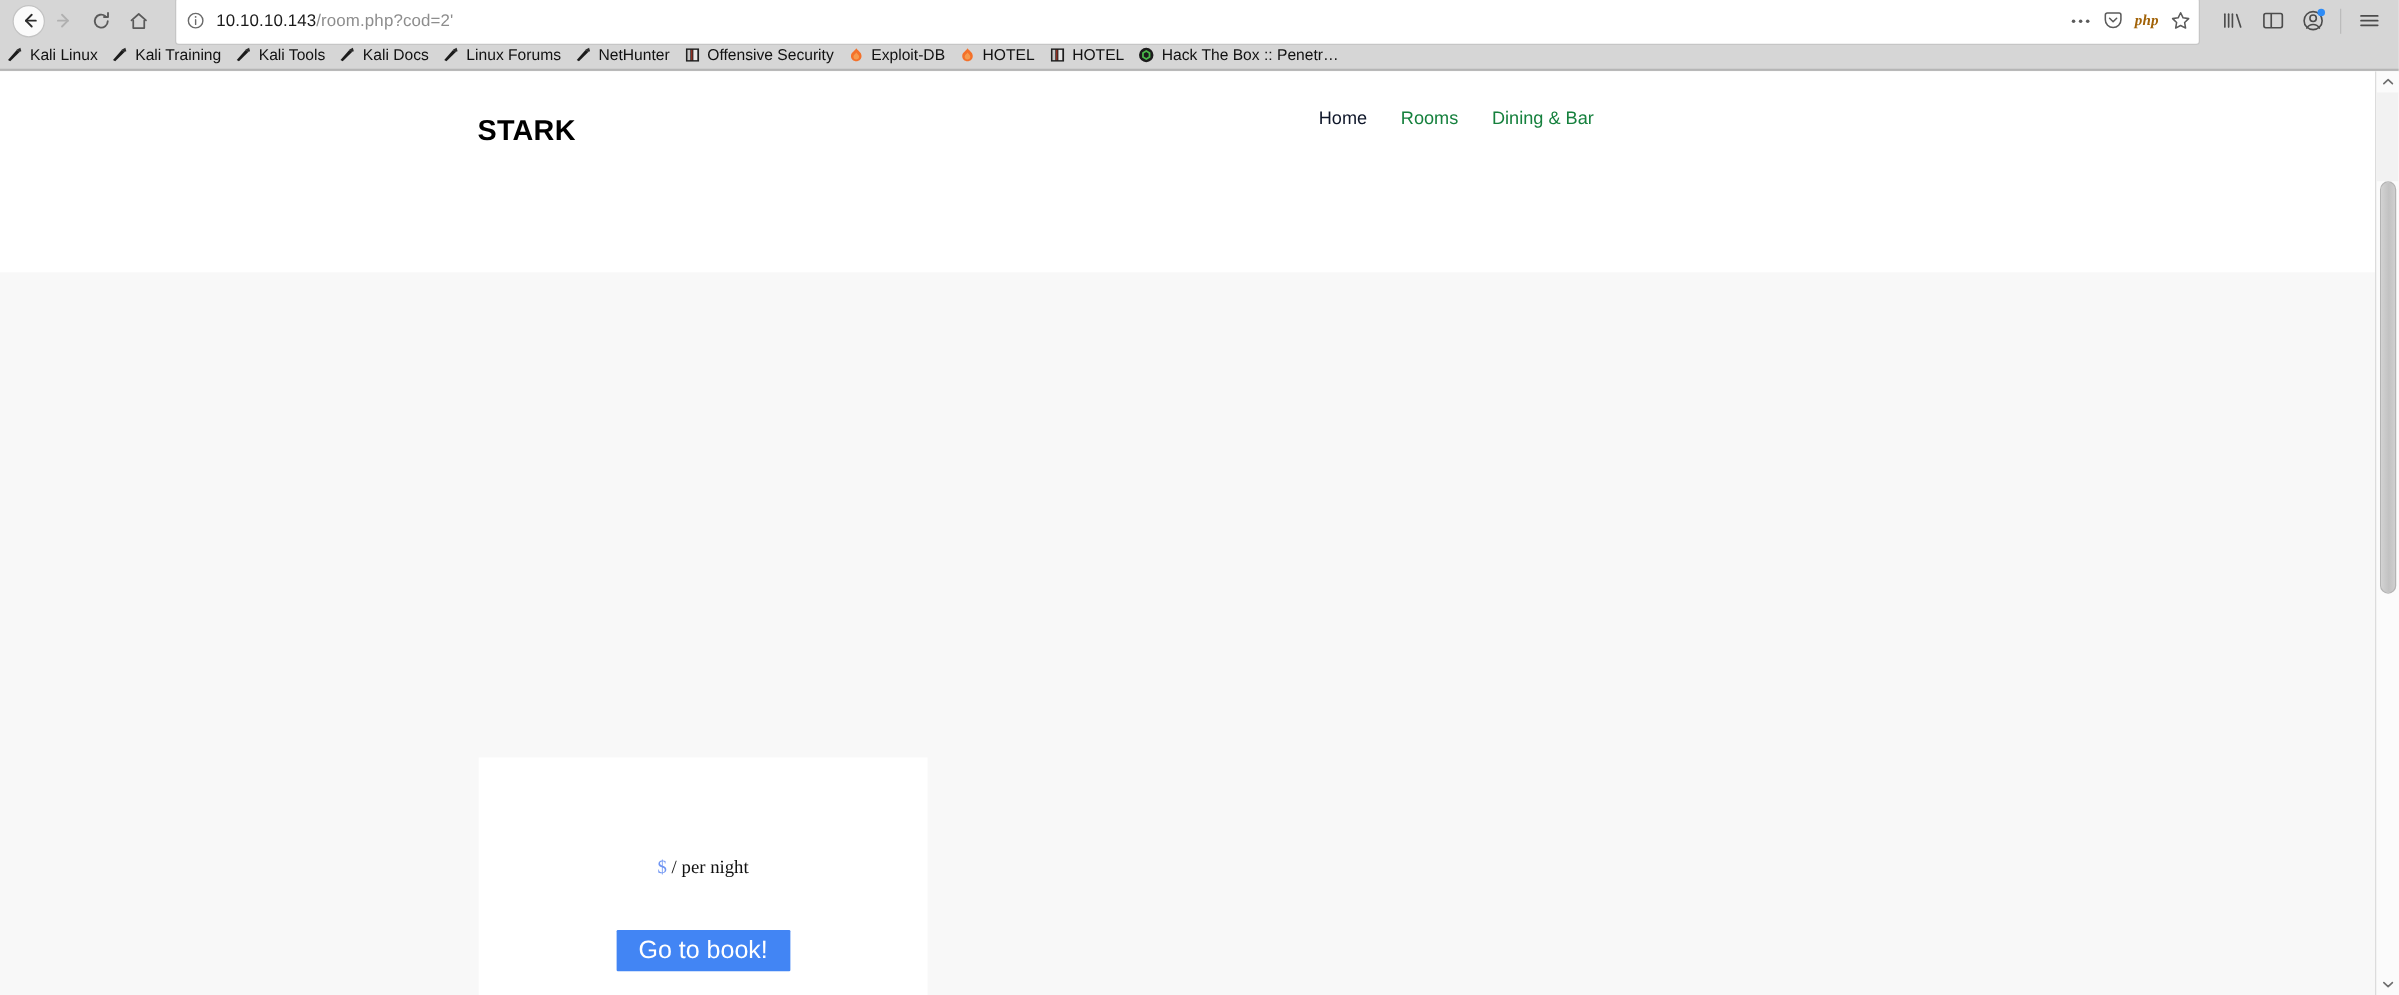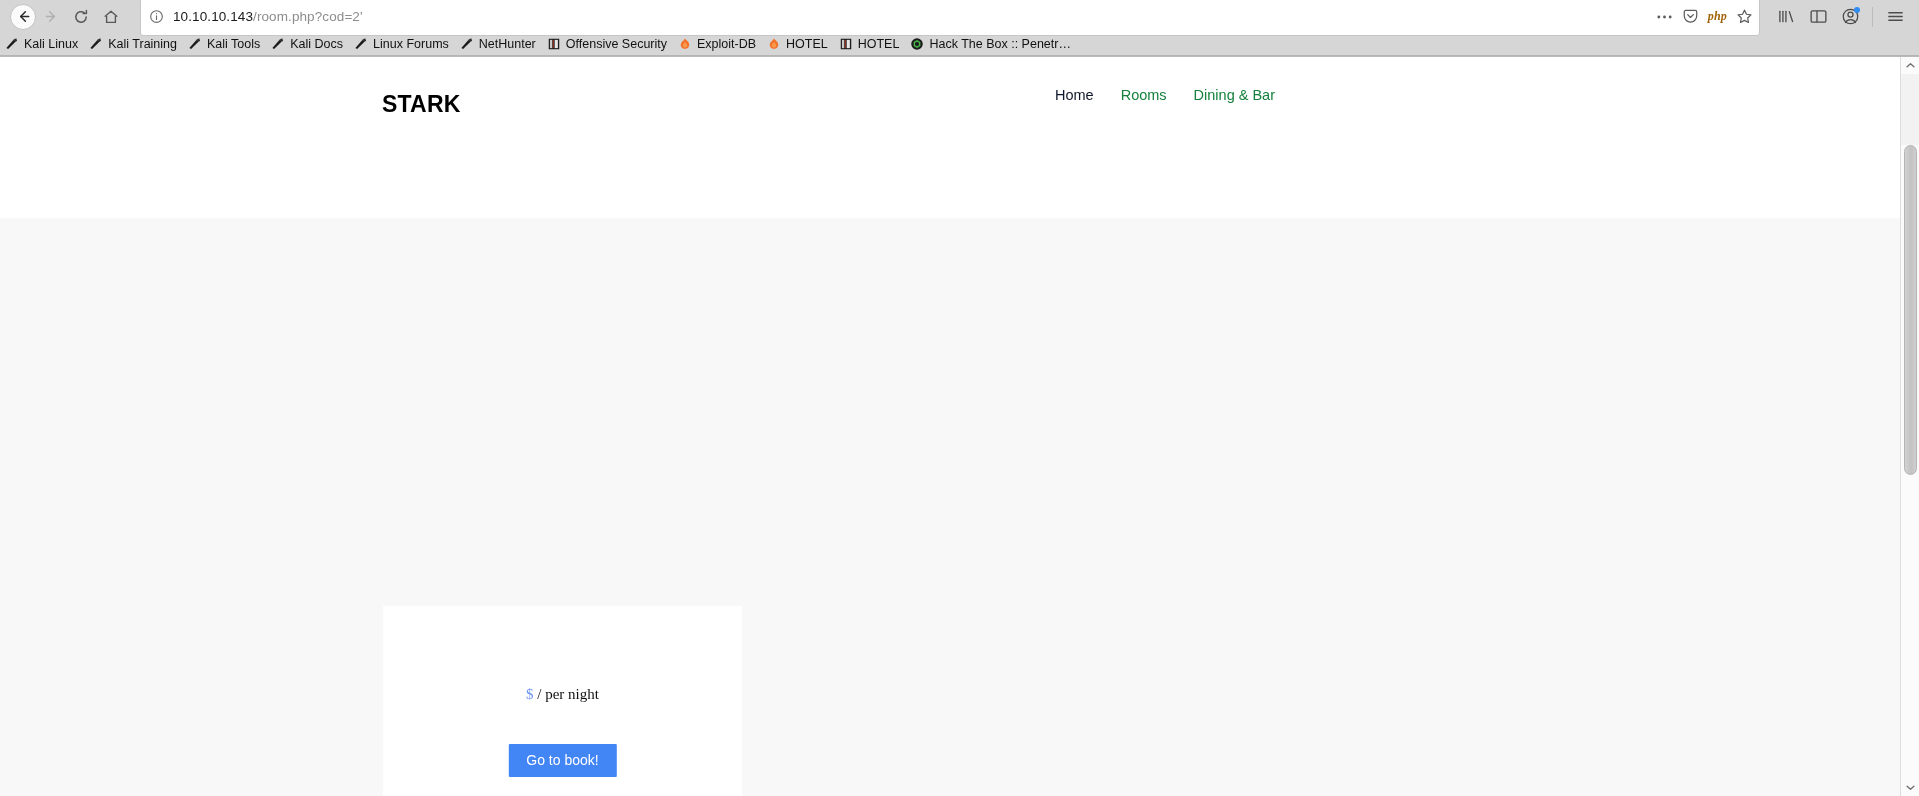--- a/index.html
+++ b/index.html
@@ -215,21 +215,21 @@
     position: absolute;
     left: 50%;
     transform: translateX(-50%);
     top: 138px;
     background: #4285f4;
     color: #ffffff;
     border: none;
     padding: 0 18px;
     height: 33px;
     line-height: 33px;
-    font-size: 14px;
+    font-size: 20px;
     font-family: "Liberation Sans", sans-serif;
     cursor: pointer;
     border-radius: 1px;
   }
 
   
   #scrollbar {
     position: absolute;
     top: 0; right: 0;
     width: 19px;

